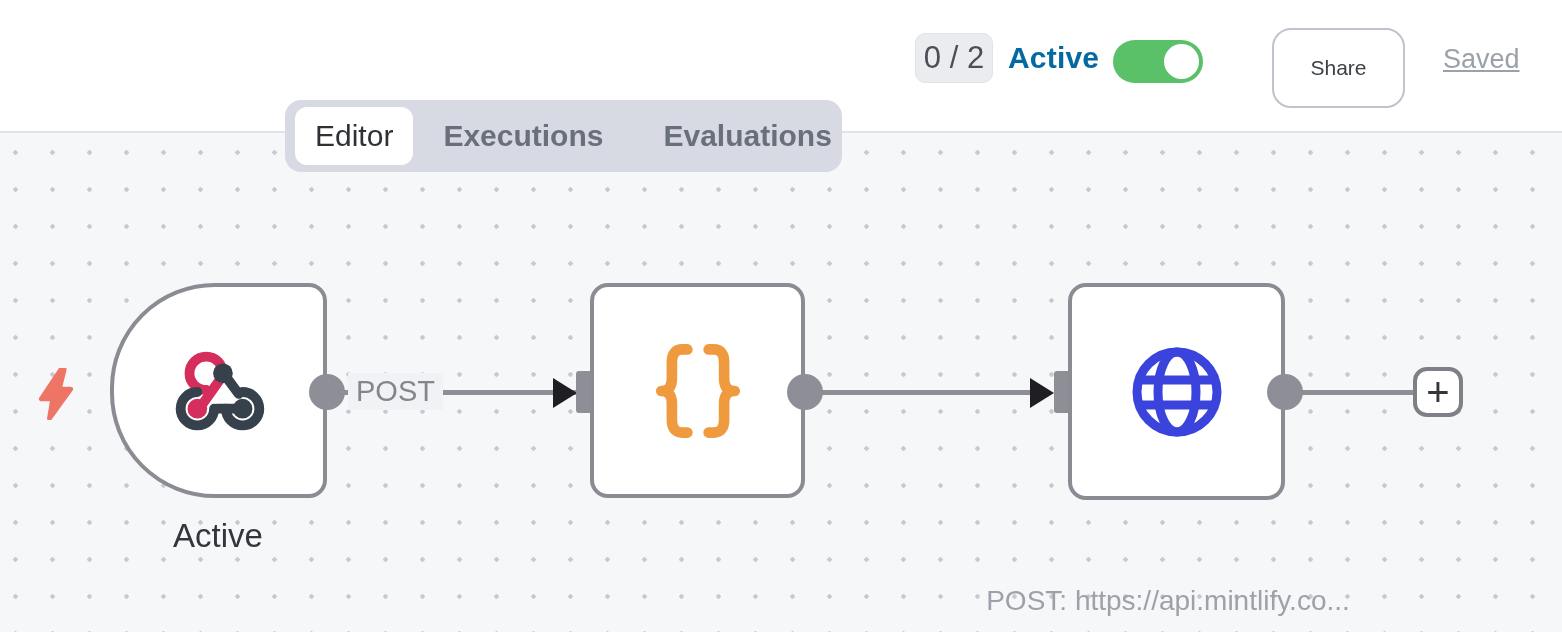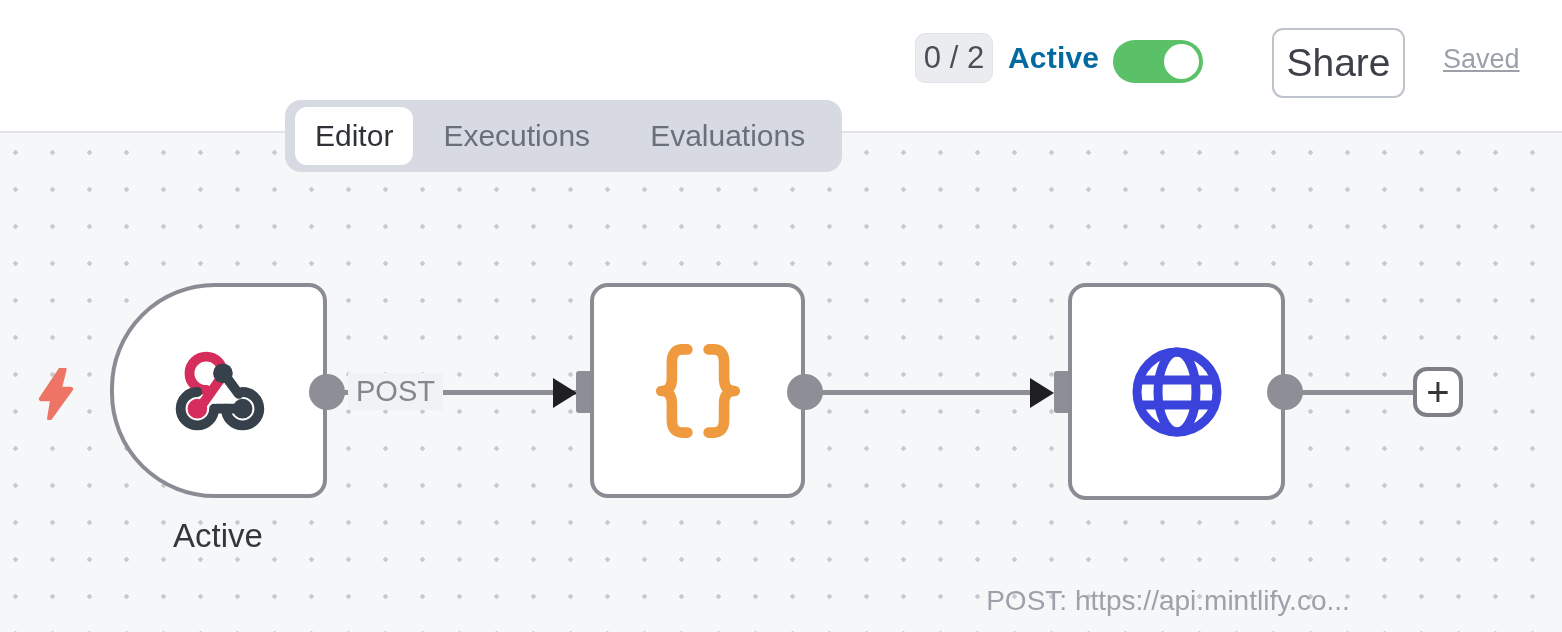--- a/index.html
+++ b/index.html
@@ -12,33 +12,33 @@
             background:#ffffff; border-bottom:2px solid #e3e4ea; z-index:5; }
   .exec-badge { position:absolute; left:915px; top:33px; width:78px; height:50px;
             background:#ebecf0; border:1px solid #e2e3e8; border-radius:10px;
             color:#4b4e54; font-size:31px; display:flex; align-items:center; justify-content:center; }
   .active-label { position:absolute; left:1008px; top:41px; font-size:30px; font-weight:700;
             color:#0369a1; letter-spacing:.2px; }
   .toggle { position:absolute; left:1113px; top:40px; width:90px; height:43px;
             background:#5ac168; border-radius:22px; cursor:pointer; }
   .toggle .knob { position:absolute; right:4px; top:4px; width:35px; height:35px;
             background:#ffffff; border-radius:50%; }
-  .share-btn { position:absolute; left:1272px; top:28px; width:133px; height:70px;
-            background:#fff; border:2px solid #bfc3cb; border-radius:11px;
-            font-size:39px; font-weight:500; color:#3d4147;
+  .share-btn { position:absolute; left:1272px; top:28px; width:133px; height:80px;
+            background:#fff; border:2px solid #bfc3cb; border-radius:19px;
+            font-size:21px; font-weight:500; color:#3d4147;
             display:flex; align-items:center; justify-content:center; cursor:pointer; }
   .saved-label { position:absolute; left:1443px; top:44px; font-size:27px; font-weight:500;
             color:#9ba1a9;text-decoration:underline; }
 
   
   .tabbar { position:absolute; left:285px; top:100px; width:557px; height:72px;
             background:#d7dae3; border-radius:16px; z-index:10;
             display:flex; align-items:center; justify-content:space-between; padding:0 10px; }
   .tab { height:58px; display:flex; align-items:center; justify-content:center;
-            padding:0 30px; font-size:30px; color:#6a707a; border-radius:12px; cursor:pointer; }
+            padding:0 30px; font-size:30px; color:#6a707a; border-radius:12px; cursor:pointer;font-weight:bold; }
   .tab.active { background:#ffffff; color:#2e3136; font-weight:500; padding:0 20px; }
 
   
   .canvas { position:absolute; left:0; top:133px; width:1562px; height:499px;
             background-color:#f6f7f9;
             background-image:radial-gradient(circle, #c7cad1 2px, transparent 2.4px);
             background-size:37px 37px; background-position:-3px 1px; }
 
   
   .node { position:absolute; background:#ffffff; border:4px solid #8b8b94; z-index:3; }

